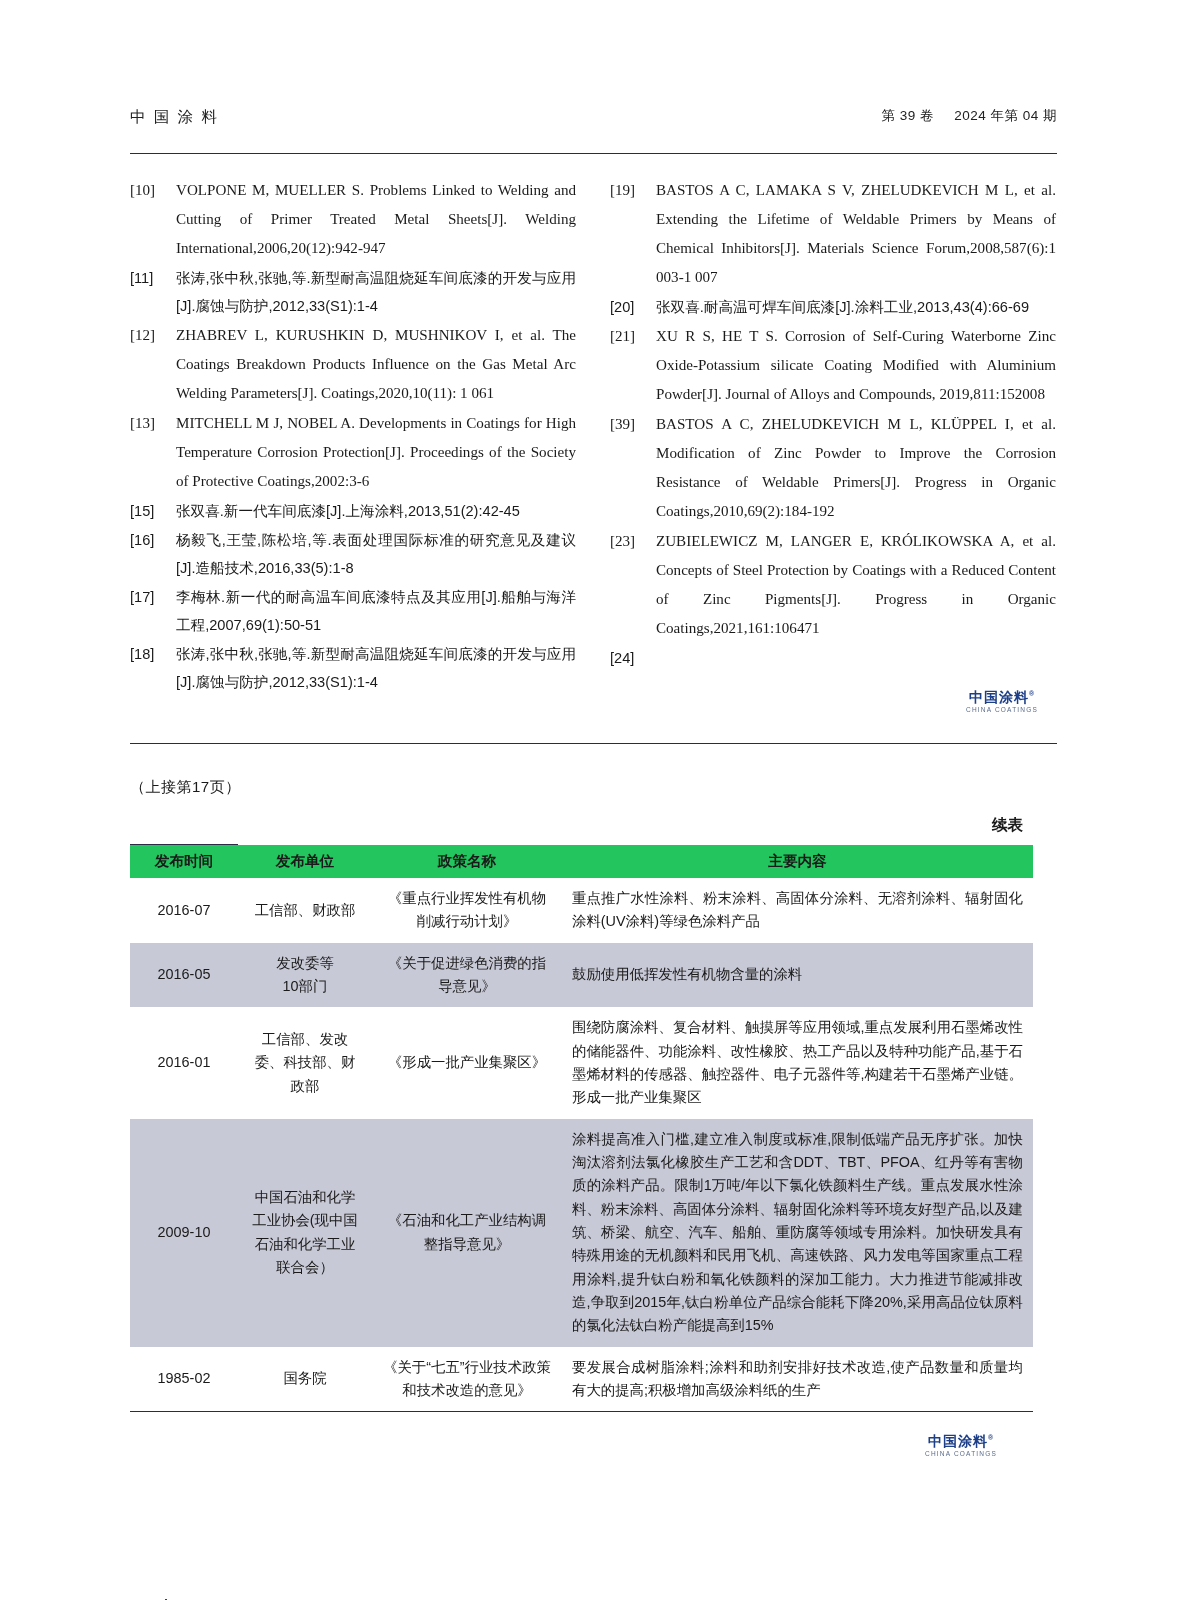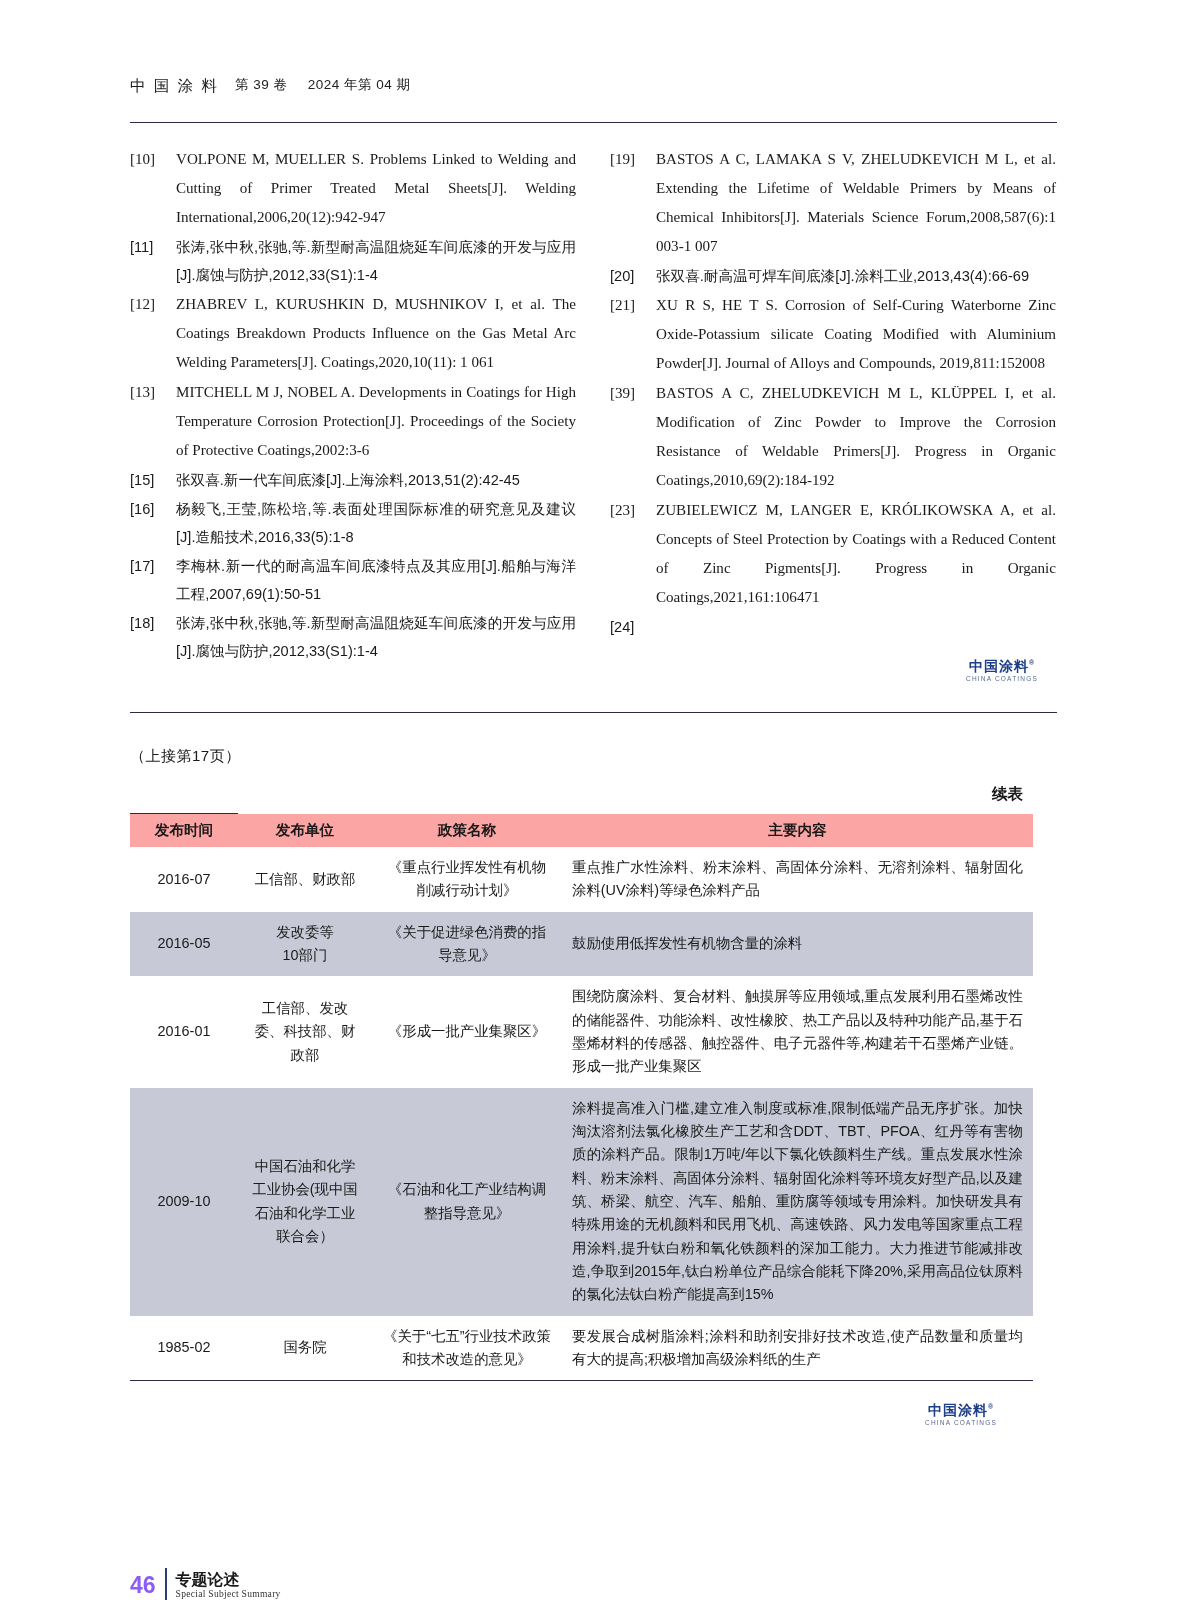--- a/index.html
+++ b/index.html
@@ -20,25 +20,25 @@
     width: 1187px;
     height: 1600px;
     box-sizing: border-box;
     padding: 0 130px;
   }
 
   
   .runhead {
     position: relative;
     height: 46px;
-    margin-top: 76px;
+    margin-top: 107px;
     border-bottom: 1.5px solid #2b2b46;
     display: flex;
     align-items: flex-start;
-    justify-content: flex-start;
+    justify-content: space-between;
     font-family: "Liberation Sans", sans-serif;
   }
   .runhead-left {
     font-size: 15.5px;
     letter-spacing: 2px;
     color: #222;
   }
   .runhead-right {
     font-size: 13.5px;
     letter-spacing: 0.5px;
@@ -128,21 +128,21 @@
 
   
   table.policy {
     margin-top: 8px;
     border-collapse: collapse;
     width: 903px;
     font-family: "Liberation Sans", sans-serif;
     table-layout: fixed;
   }
   table.policy th {
-    background: #fca5a5;
+    background: #22c55e;
     font-size: 14.6px;
     font-weight: bold;
     padding: 7px 4px;
     border: none;
     text-align: center;
   }
   table.policy td {
     font-size: 14.4px;
     line-height: 1.62;
     padding: 9px 10px;

